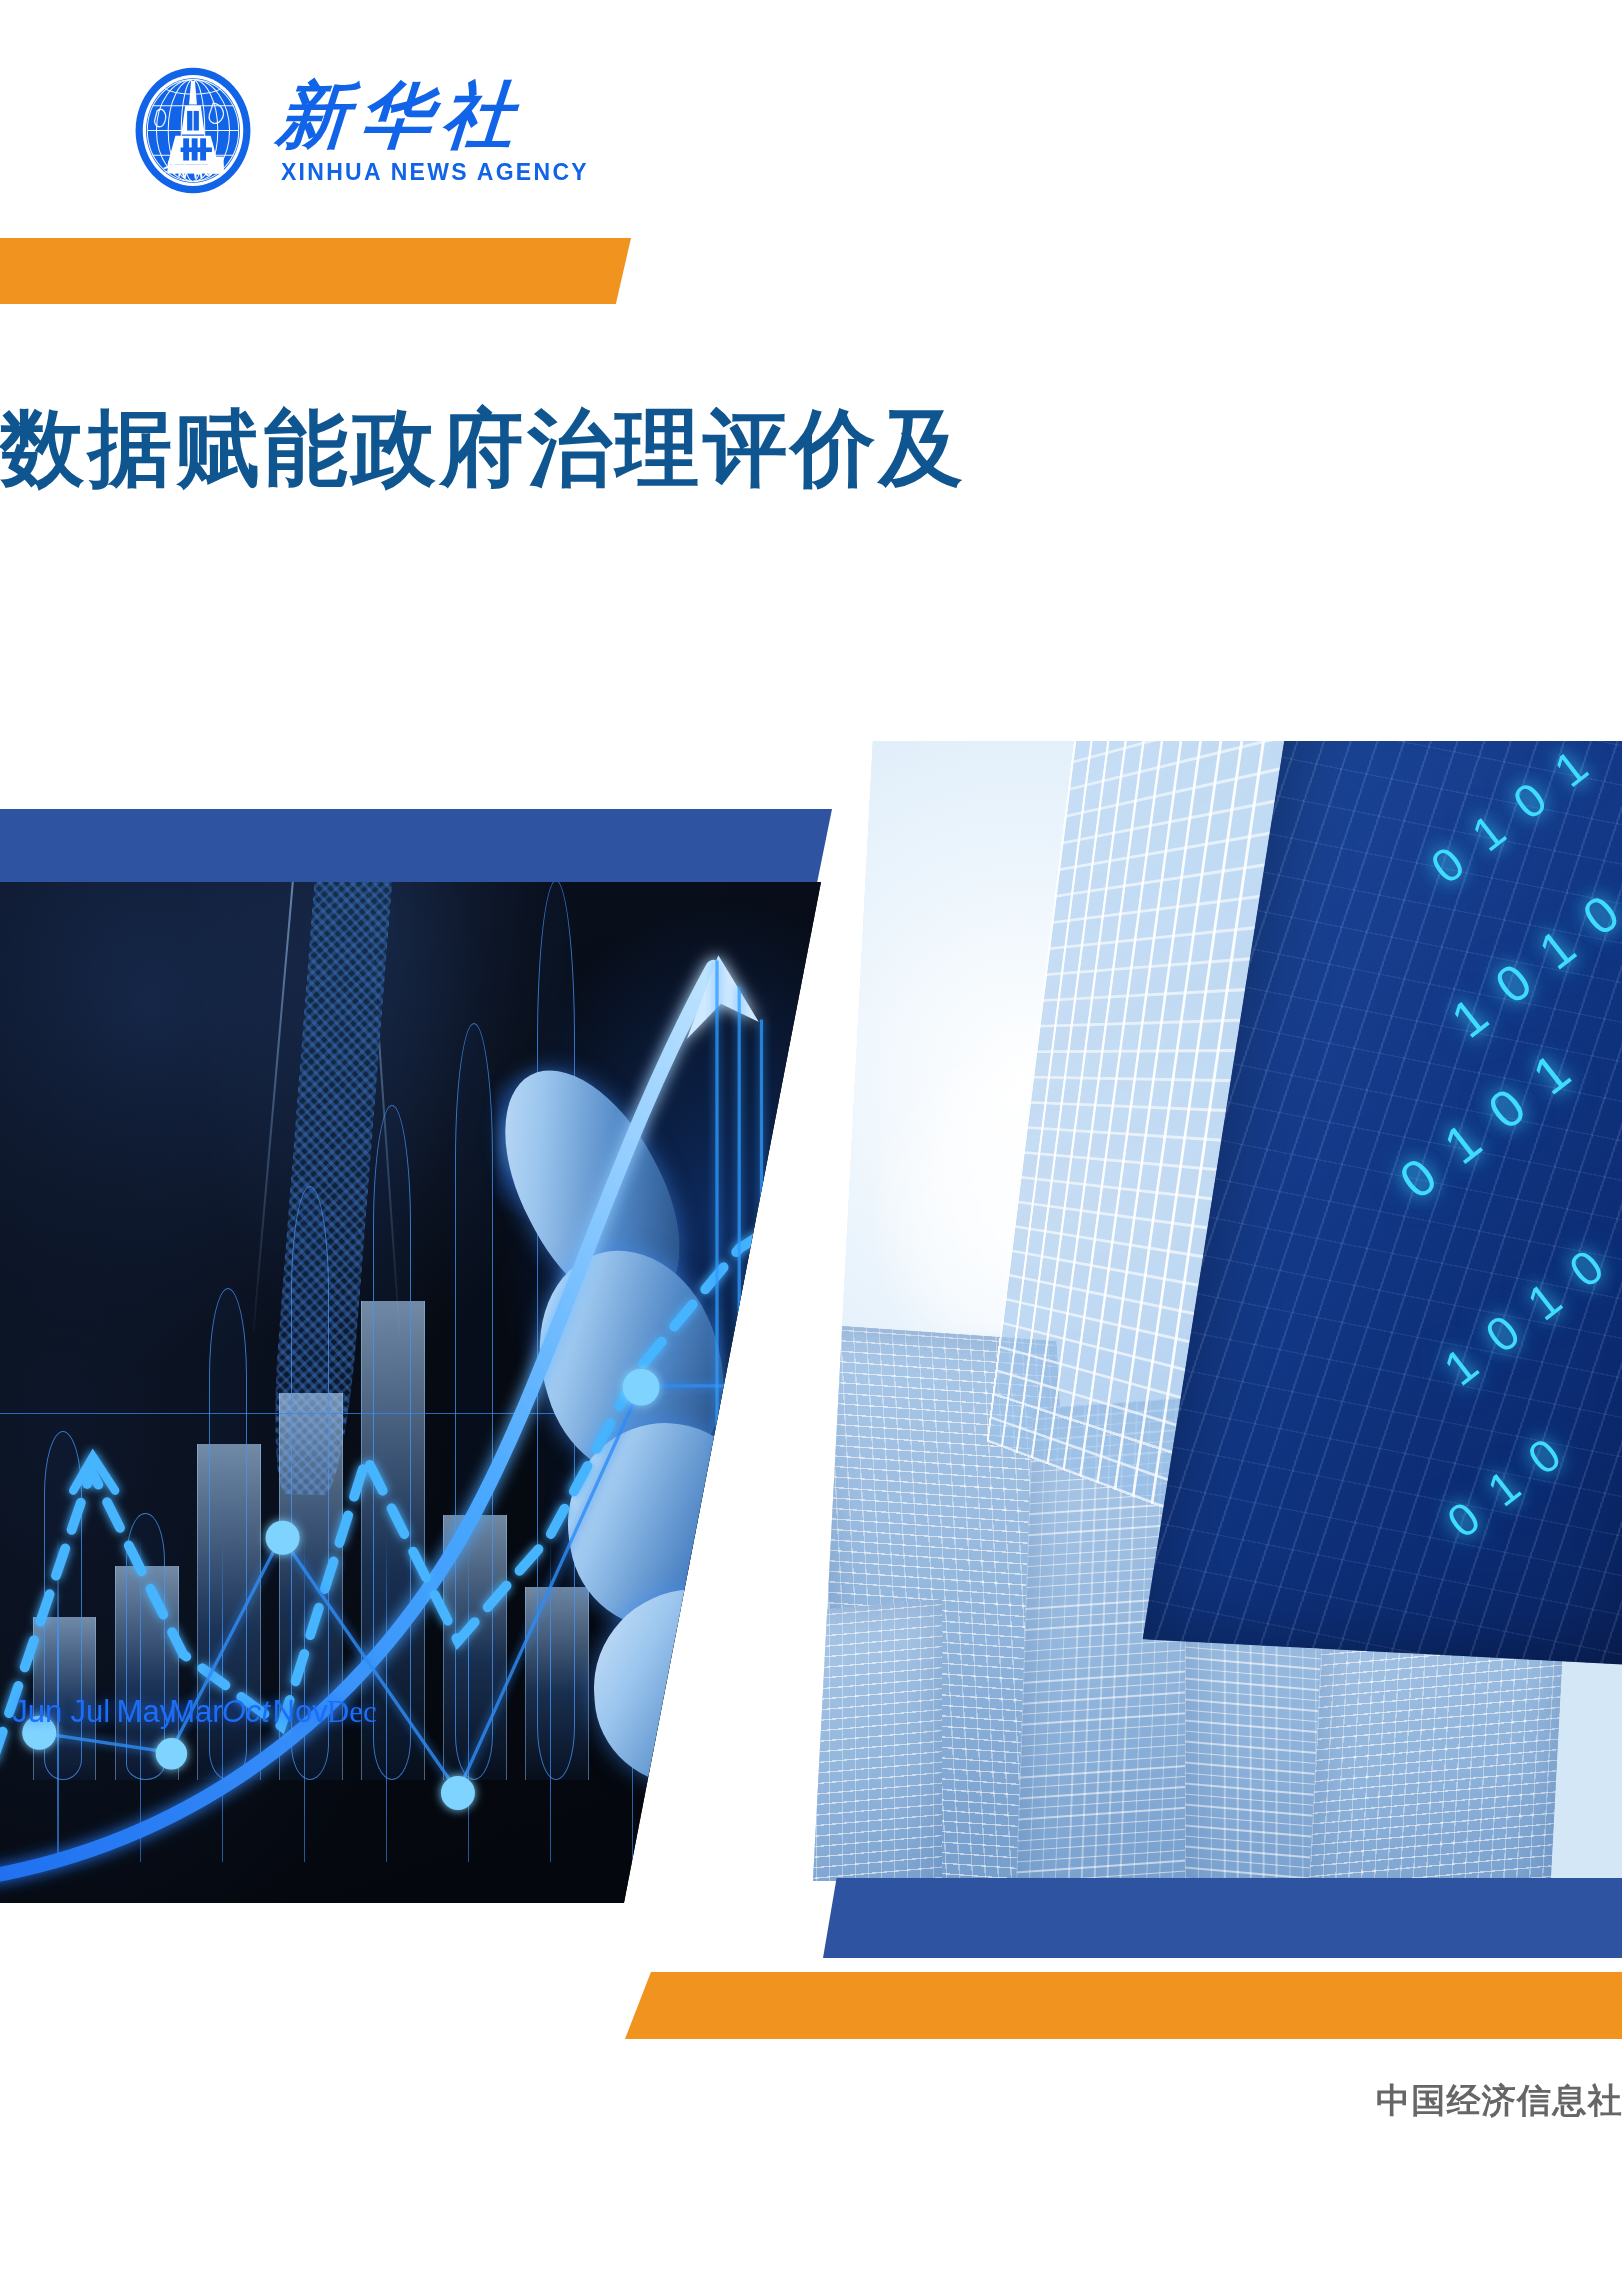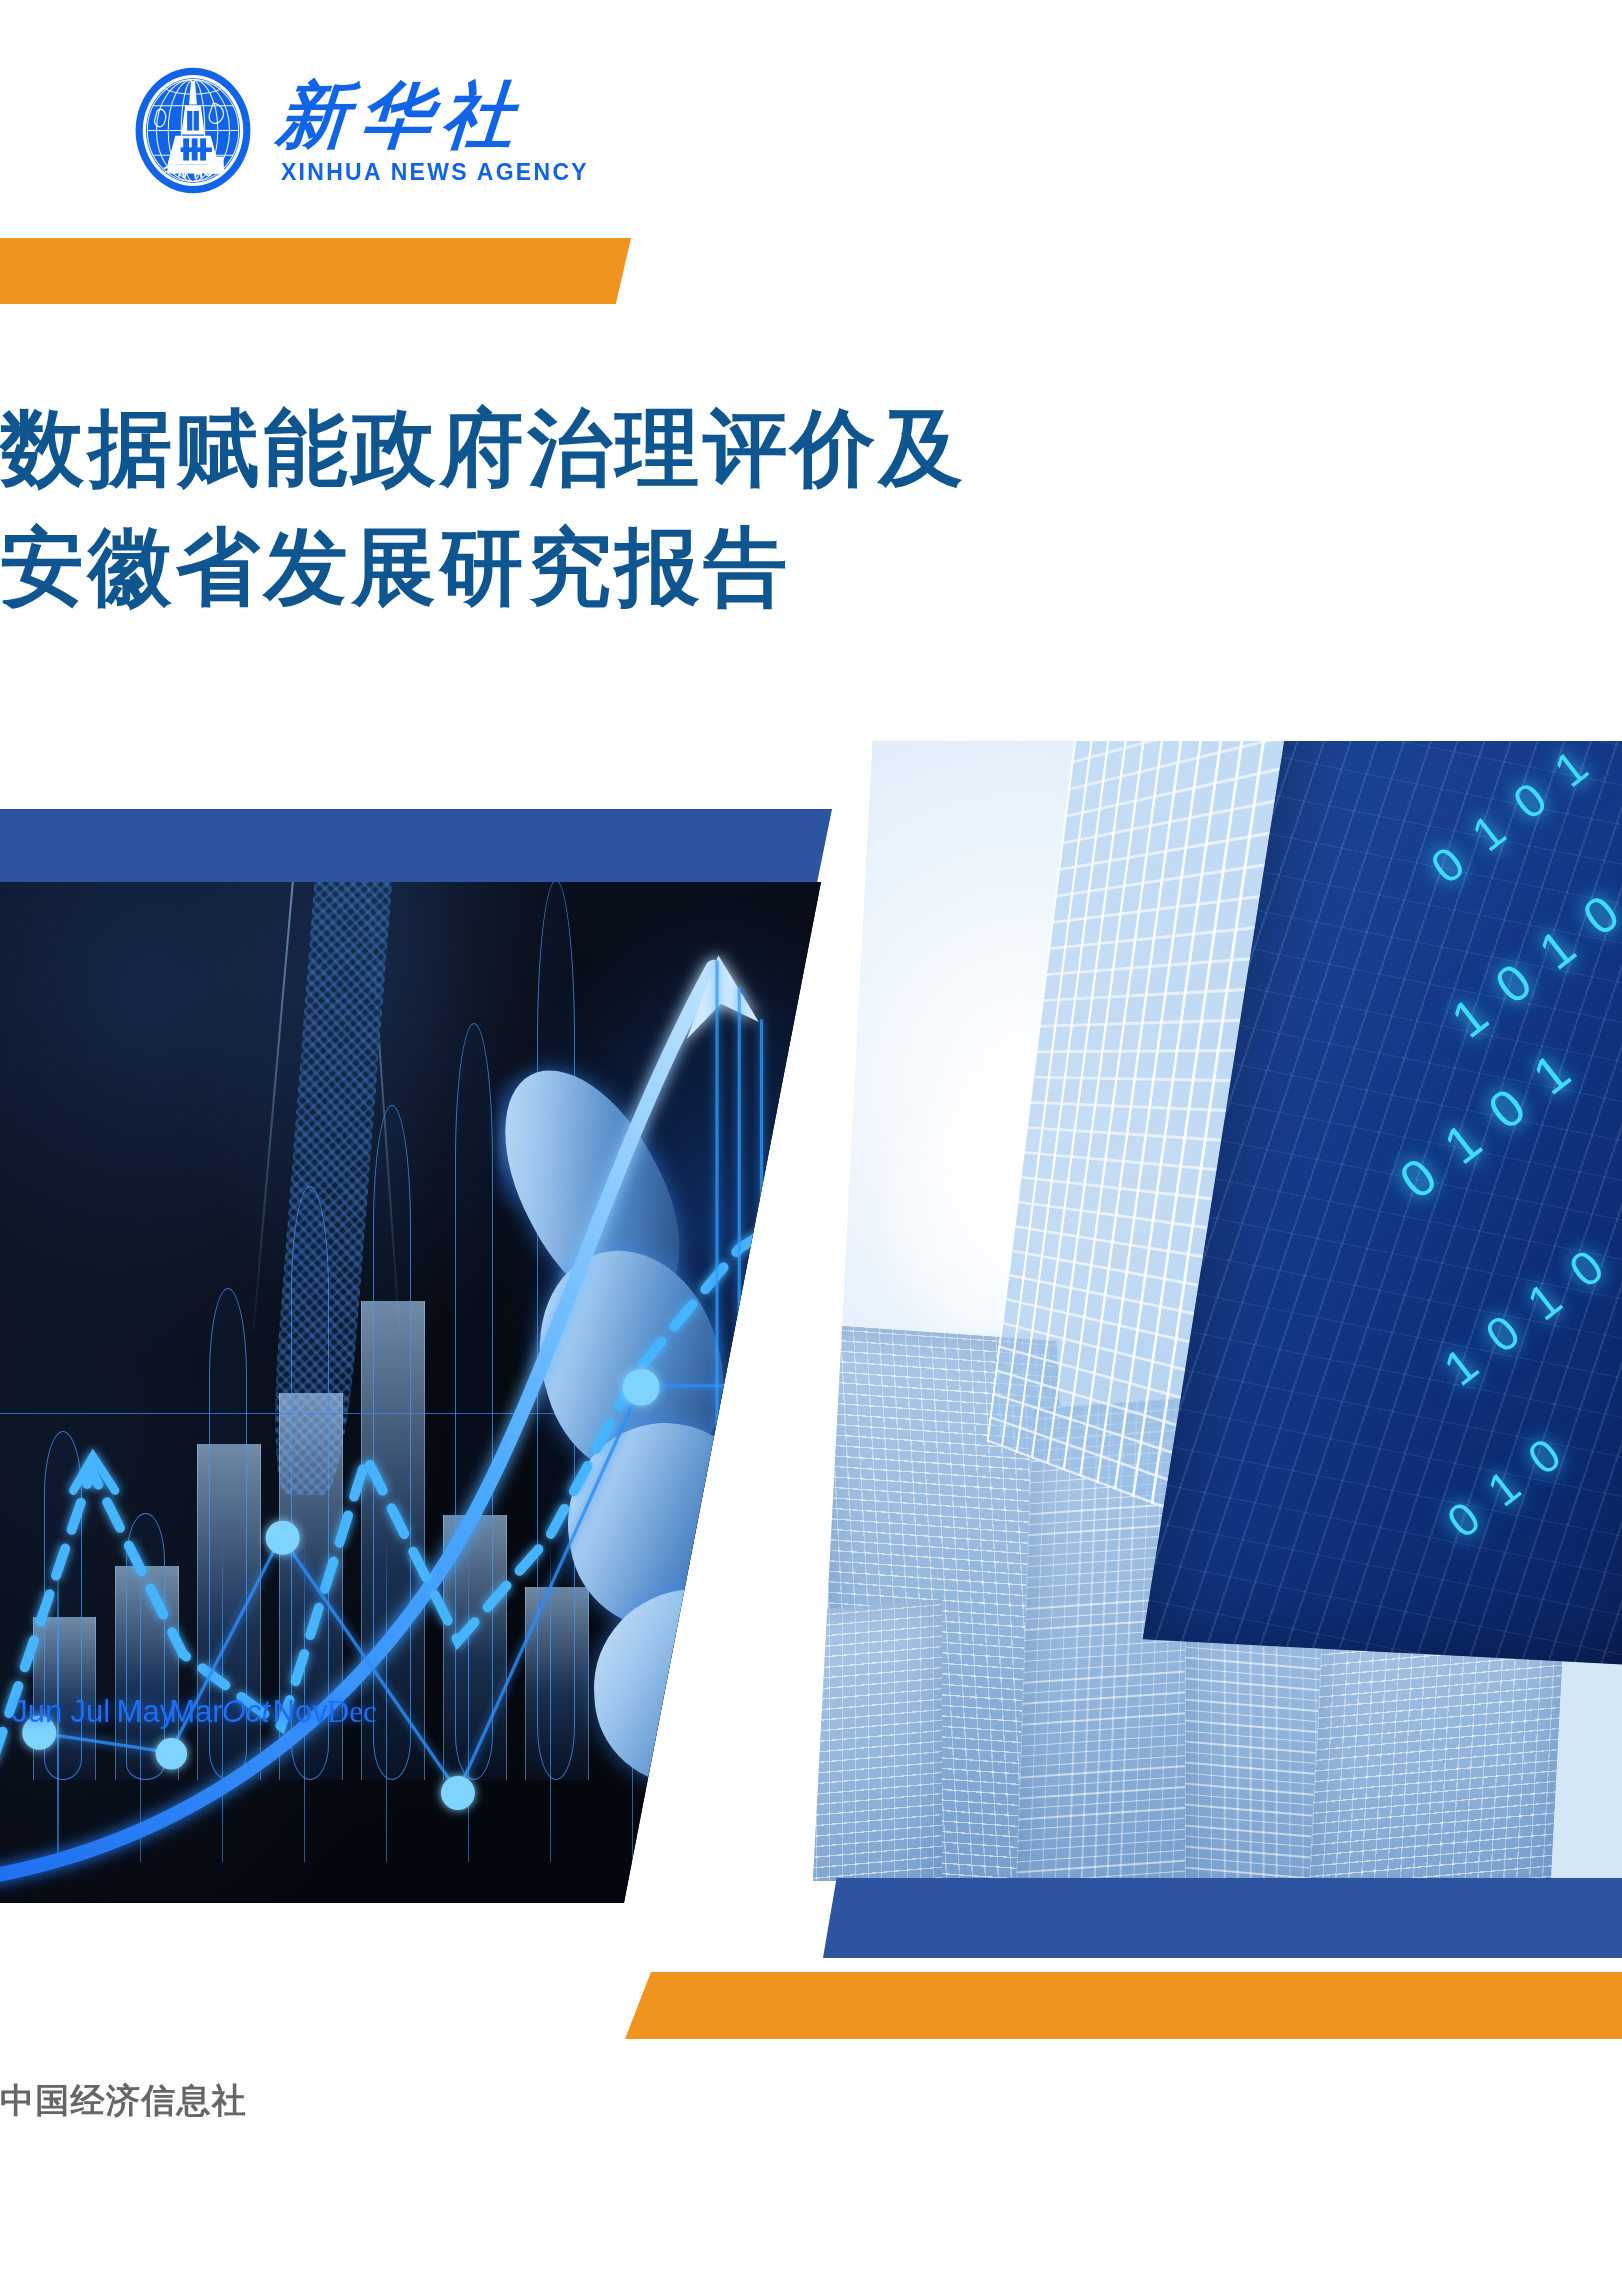--- a/index.html
+++ b/index.html
@@ -345,21 +345,21 @@
     background: #f0931f;
     clip-path: polygon(2.6% 0, 100% 0, 100% 100%, 0 100%);
   }
 
   
   .footer {
     position: absolute;
     left: 0;
     top: 2080px;
     width: 1623px;
-    text-align: left;
+    text-align: right;
   }
   .footer-org {
     font-family: "DejaVu Sans", "Liberation Sans", sans-serif;
     font-size: 34px;
     font-weight: 700;
     color: #666666;
     letter-spacing: 1.3px;
     line-height: 1.2;
   }
   .footer-date {
@@ -426,21 +426,20 @@
     <div class="logo-word">
       <div class="logo-cn">新华社</div>
       <div class="logo-en">XINHUA NEWS AGENCY</div>
     </div>
   </div>
 
   <div class="orange-bar-top"></div>
 
   <div class="title-wrap">
     <div class="title-line">数据赋能政府治理评价及</div>
-    <div class="title-line">安徽省发展研究报告</div>
   </div>
 
   <div class="blue-band-top"></div>
 
   <div class="photo-right">
     <div class="pr-sky"></div>
     <div class="pr-cloud"></div>
 
     <div class="pr-block b1"></div>
     <div class="pr-block b2"></div>

